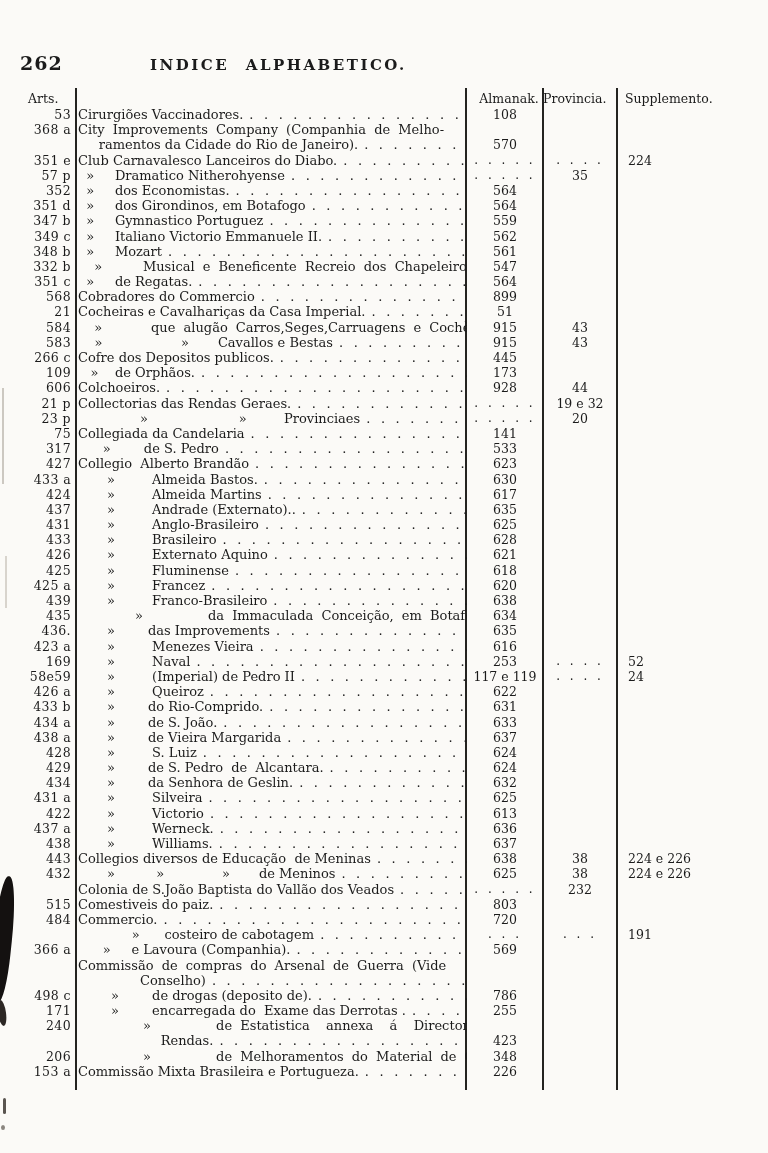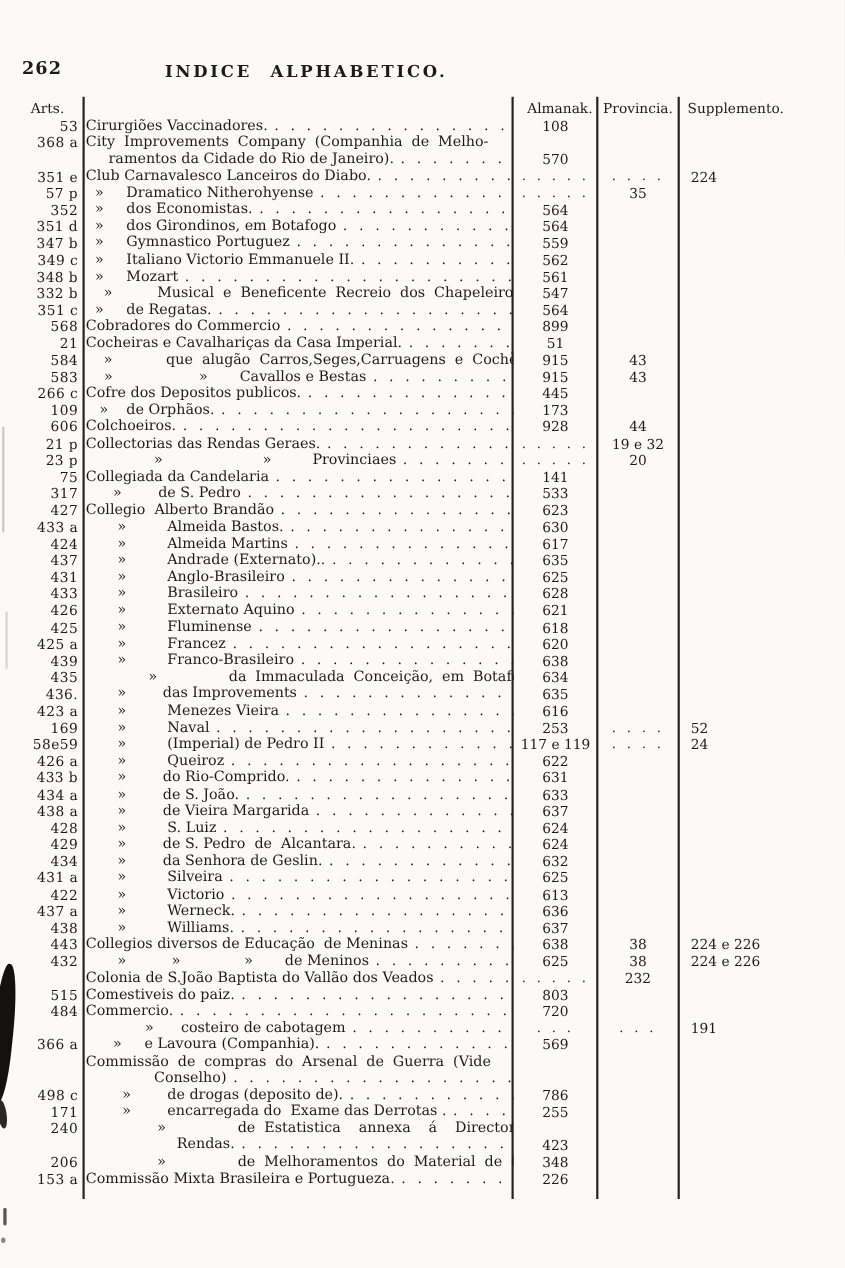--- a/index.html
+++ b/index.html
@@ -1,26 +1,26 @@
 <!DOCTYPE html>
 <html><head>
 <meta charset="utf-8">
 <style>
   html,body{margin:0;padding:0;background:#e8e6e2;}
   .page{
     position:relative;width:768px;height:1153px;margin:0 auto;
     background:#fbfaf7;color:#1b1b1b;overflow:hidden;
     font-family:"DejaVu Serif","Liberation Serif",serif;
   }
-  .pagenum{position:absolute;left:20px;top:52px;font-size:16px;font-weight:bold;letter-spacing:1px;}
+  .pagenum{position:absolute;left:20px;top:52px;font-size:19px;font-weight:bold;letter-spacing:1px;}
   .title{position:absolute;left:150px;top:56px;font-size:15px;font-weight:bold;letter-spacing:2.5px;word-spacing:9px;white-space:pre;}
   .thead{position:absolute;left:0;top:91px;width:768px;height:16px;font-size:12.5px;}
   .h-arts{position:absolute;left:28px;top:0;text-align:center;}
   .h-alm{position:absolute;left:467px;width:84px;top:0;text-align:center;}
-  .h-prov{position:absolute;left:543px;width:74px;top:0;text-align:center;}
+  .h-prov{position:absolute;left:543px;width:74px;top:0;text-align:left;}
   .h-supp{position:absolute;left:625px;top:0;}
   .rule{position:absolute;top:88px;height:1002px;width:2px;background:#242320;}
   .rule-arts{left:75px;}
   .rule-alm{left:465px;}
   .rule-prov{left:542px;}
   .rule-supp{left:616px;}
   .tbody{position:absolute;left:0;top:107px;width:768px;}
   .row{display:flex;height:15.2px;line-height:15.2px;font-size:13px;}
   .c{flex:none;overflow:hidden;}
   .arts{width:75px;text-align:right;padding-right:4px;box-sizing:border-box;font-size:12.5px;letter-spacing:0.4px;white-space:pre;}

